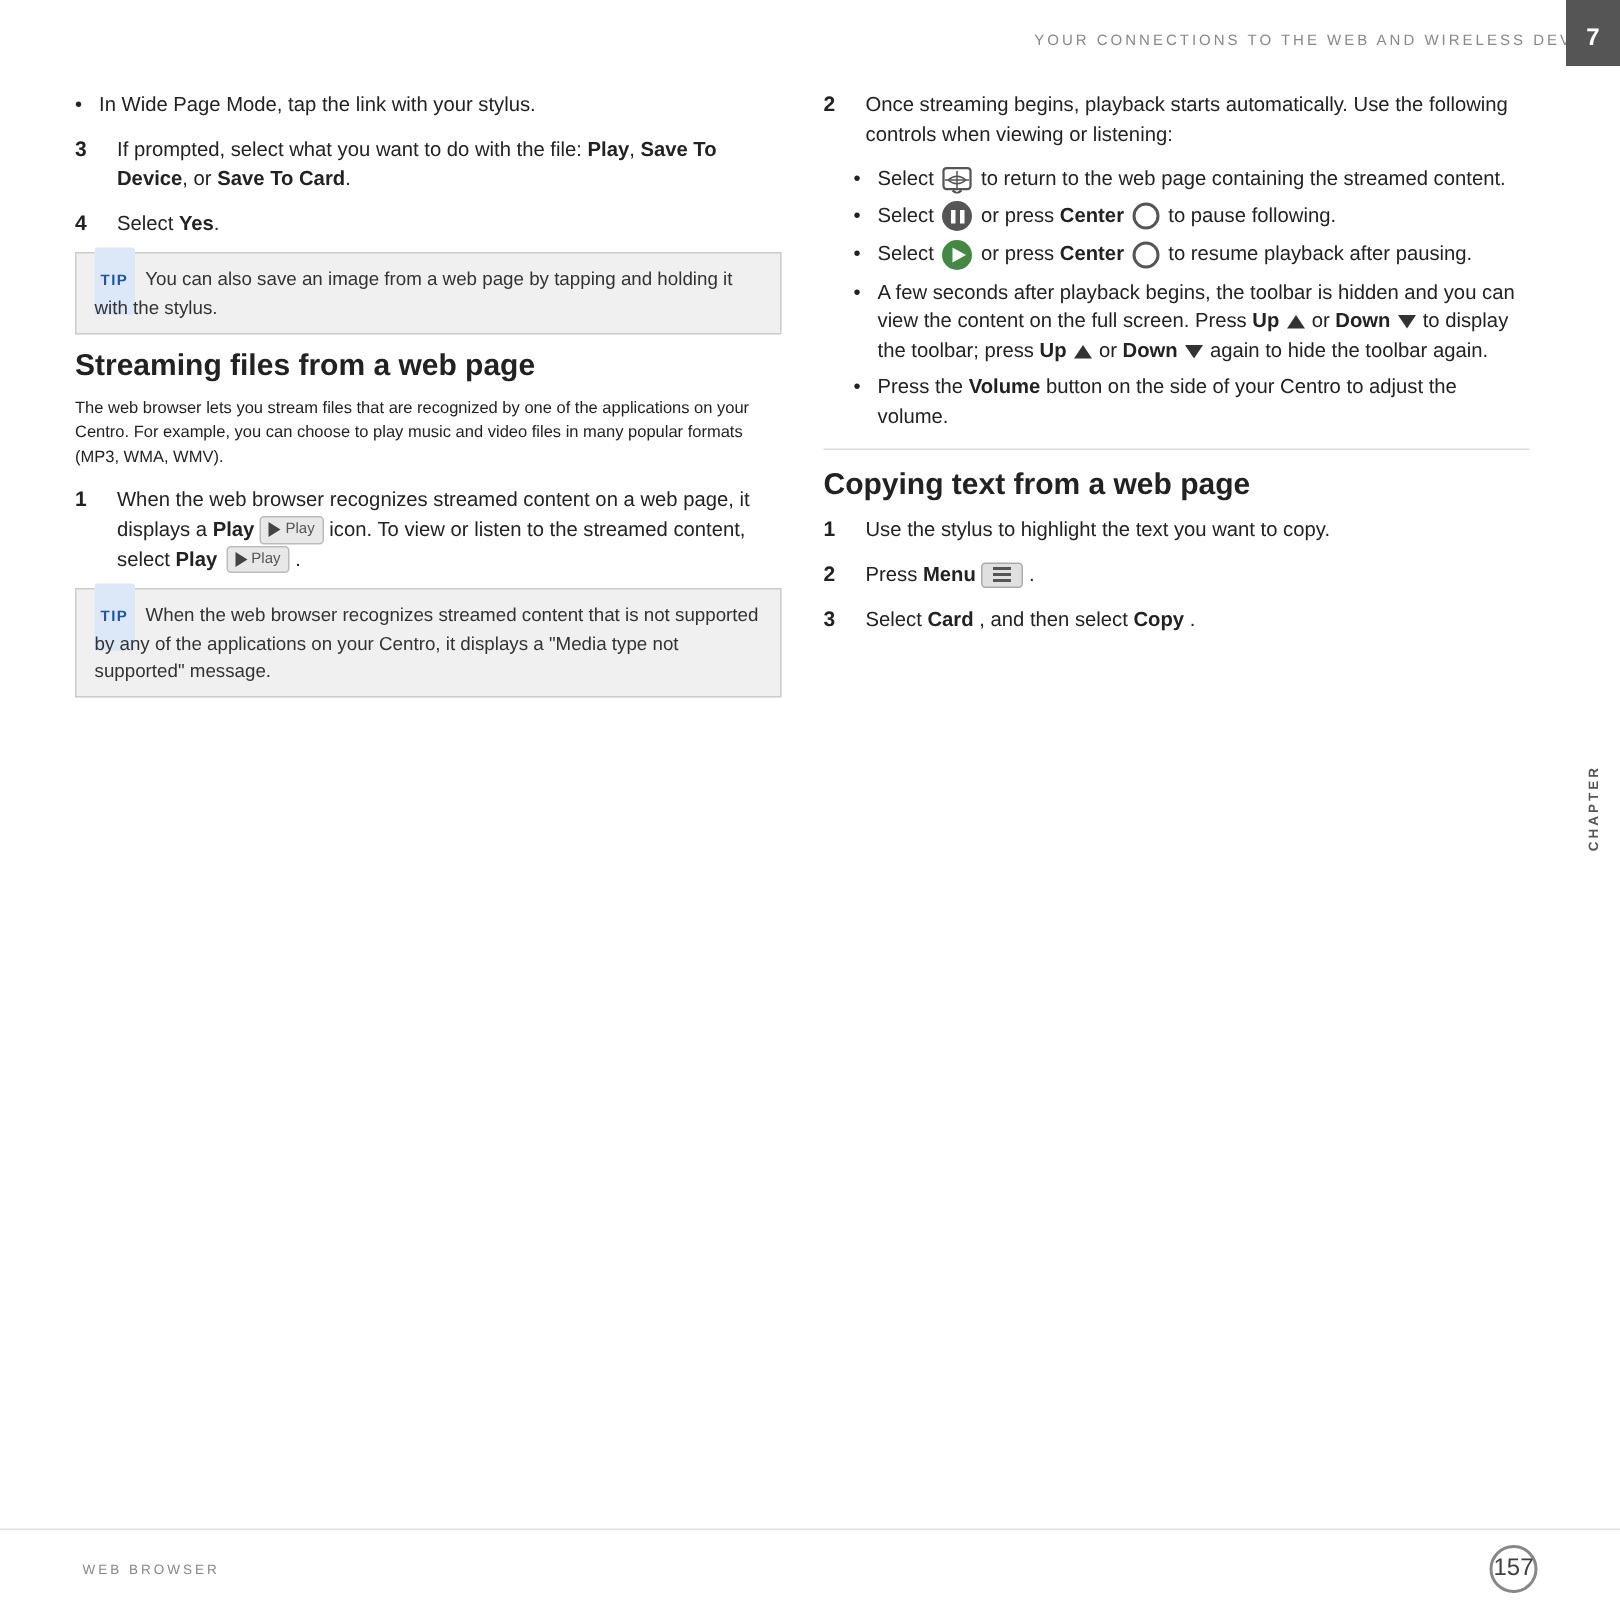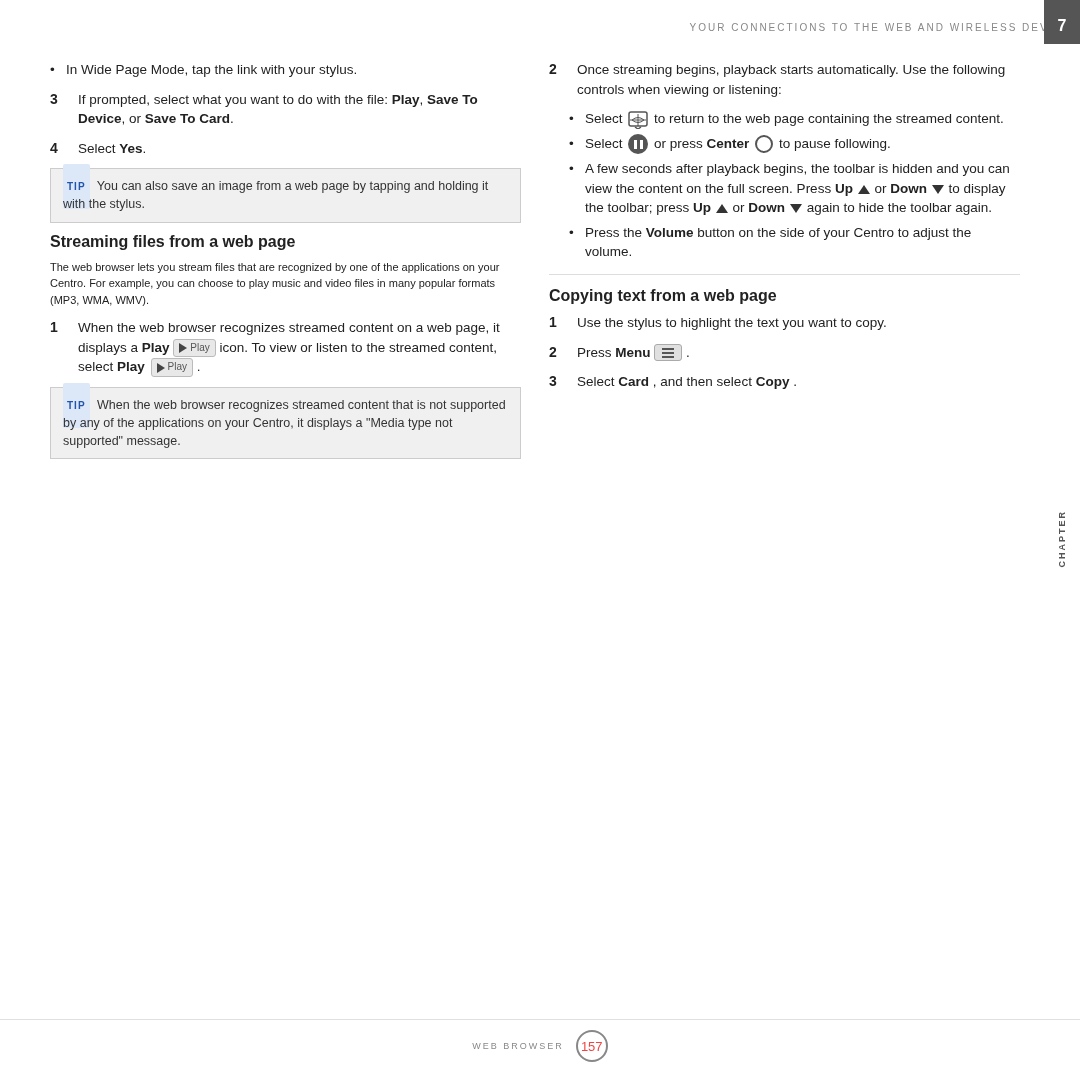--- a/index.html
+++ b/index.html
@@ -77,21 +77,21 @@
     }
 
     
     .bottom-footer {
       position: absolute;
       bottom: 18px;
       left: 0;
       right: 0;
       display: flex;
       align-items: center;
-      justify-content: center;
+      justify-content: space-between;
       padding: 0 55px;
       border-top: 1px solid #e0e0e0;
       padding-top: 10px;
     }
 
     .footer-text {
       font-size: 9px;
       letter-spacing: 2px;
       text-transform: uppercase;
       color: #888;
@@ -99,22 +99,22 @@
     }
 
     .footer-page {
       width: 32px;
       height: 32px;
       border-radius: 50%;
       border: 2px solid #888;
       display: flex;
       align-items: center;
       justify-content: center;
-      font-size: 13px;
-      color: #ef4444;
+      font-size: 16px;
+      color: #404040;
     }
 
     
     ul.bullet-list {
       list-style: none;
       margin-bottom: 10px;
     }
 
     ul.bullet-list li {
       position: relative;
@@ -150,21 +150,21 @@
       font-size: 13.5px;
       line-height: 1.45;
     }
 
     .step-content b {
       font-weight: bold;
     }
 
     
     .section-heading {
-      font-size: 16px;
+      font-size: 20px;
       font-weight: bold;
       margin-bottom: 8px;
       margin-top: 10px;
     }
 
     
     .section-para {
       font-size: 11px;
       line-height: 1.5;
       margin-bottom: 10px;
@@ -434,20 +434,27 @@
         <span>Select </span>
         <span class="icon-pause">
           <span class="bar"></span>
           <span class="bar"></span>
         </span>
         <span> or press <b>Center</b> </span>
         <span class="icon-center-btn"></span>
         <span> to pause following.</span>
       </li>
 
+      <li>
+        <span>Select </span>
+        <span class="icon-resume"></span>
+        <span> or press <b>Center</b> </span>
+        <span class="icon-center-btn"></span>
+        <span> to resume playback after pausing.</span>
+      </li>
 
       <li>
         <span>A few seconds after playback begins, the toolbar is hidden and you can view the content on the full screen. Press <b>Up</b> </span>
         <span class="icon-up-arrow"></span>
         <span> or <b>Down</b> </span>
         <span class="icon-down-arrow"></span>
         <span> to display the toolbar; press <b>Up</b> </span>
         <span class="icon-up-arrow"></span>
         <span> or <b>Down</b> </span>
         <span class="icon-down-arrow"></span>

